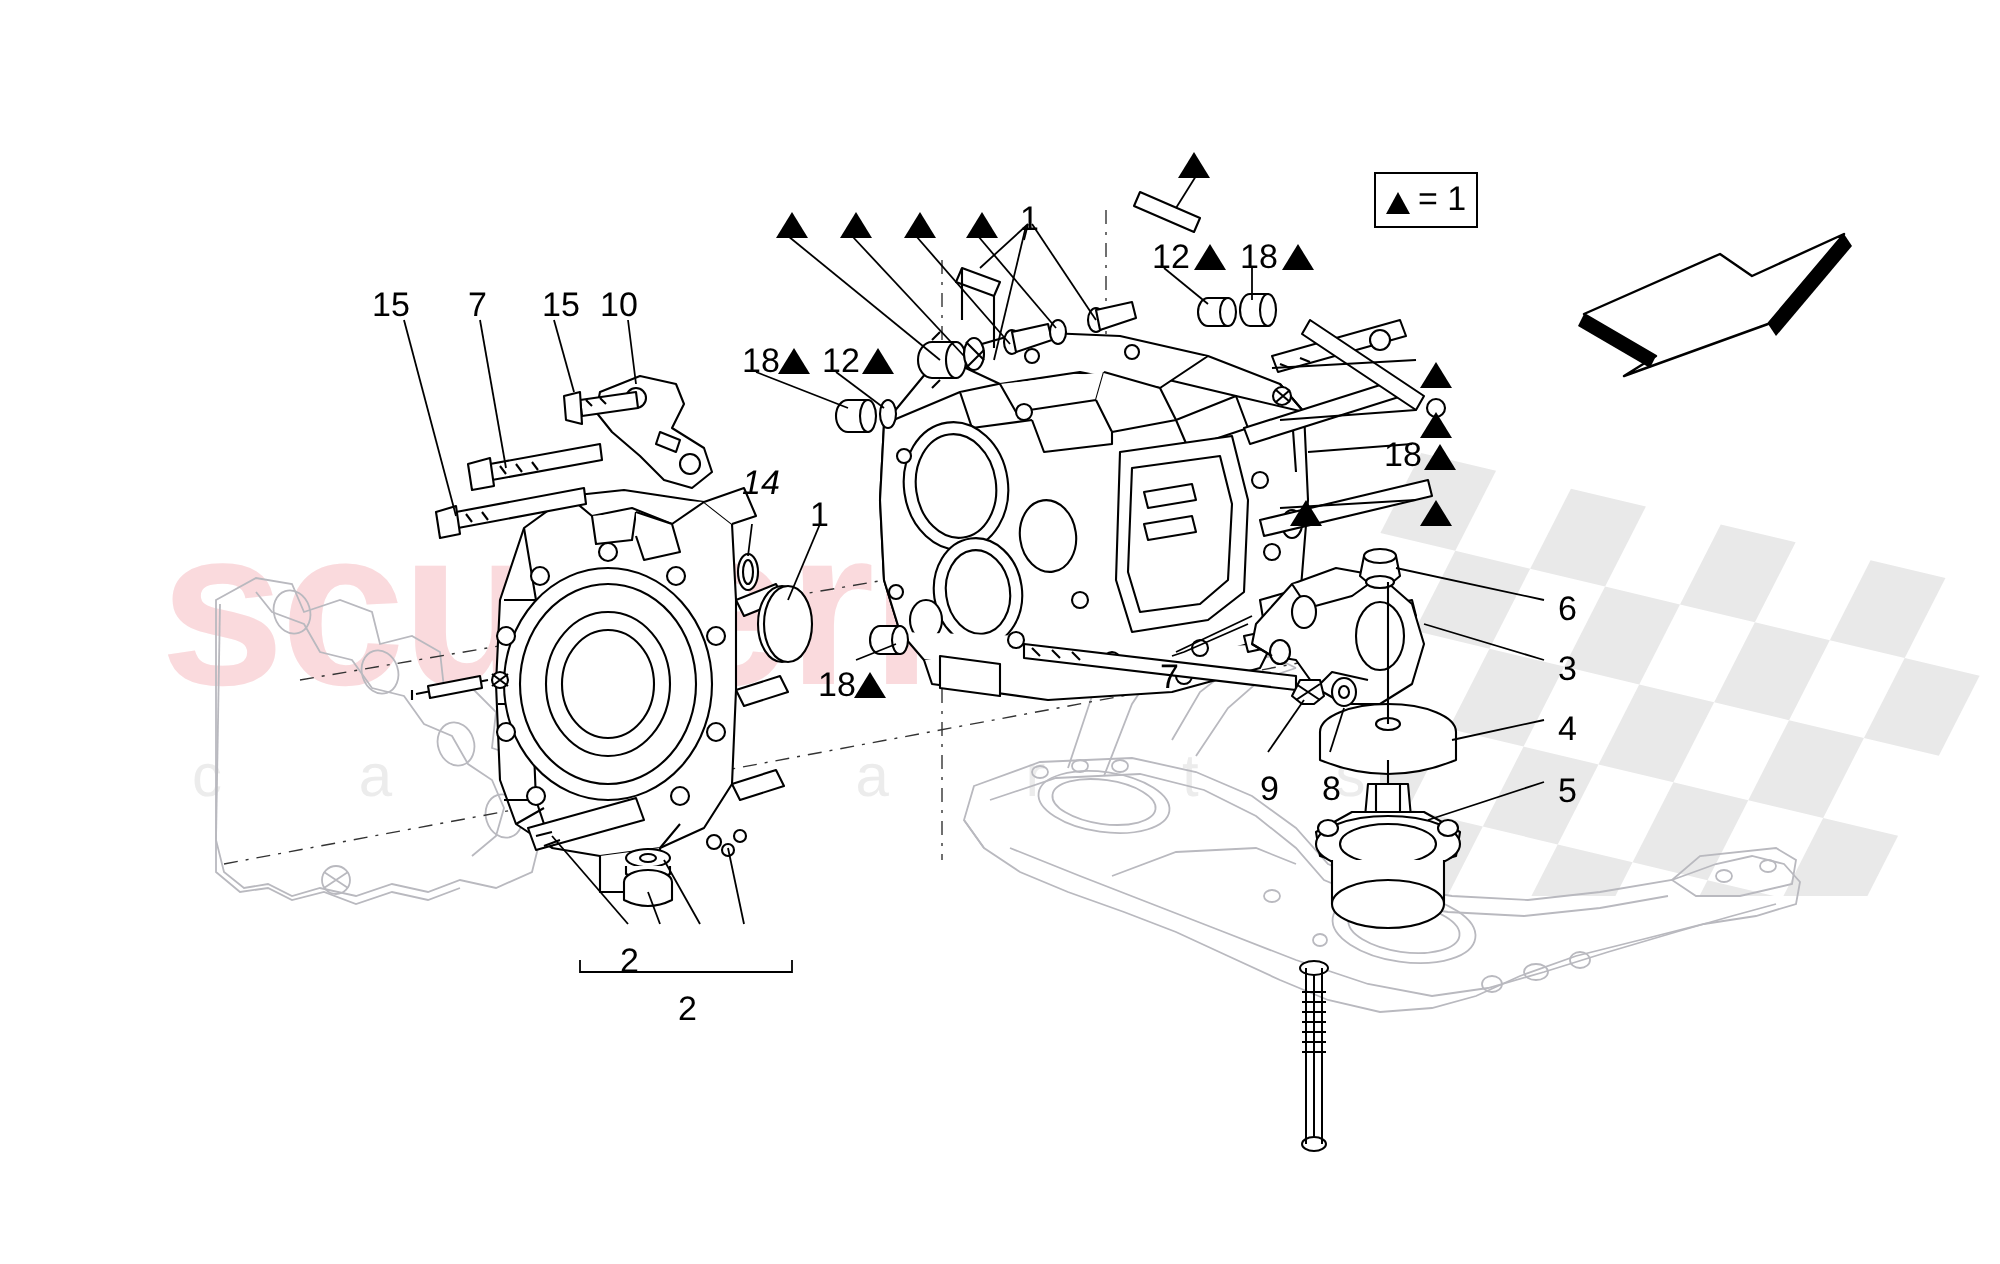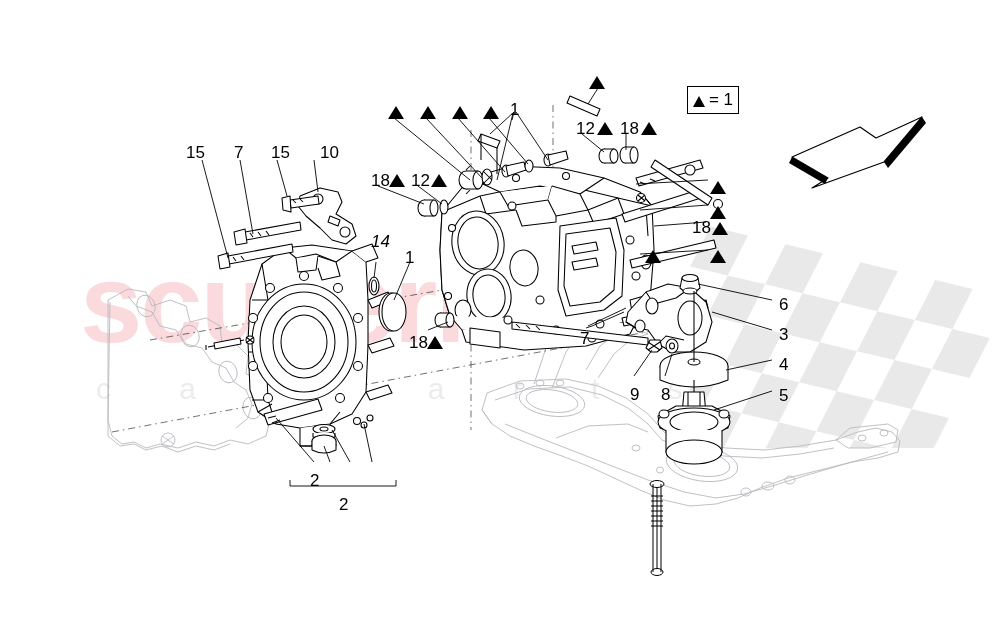--- a/index.html
+++ b/index.html
@@ -480,21 +480,21 @@
   </svg>
 
   <div class="legend">
     <span class="lt"></span>
     <span class="leq">= 1</span>
   </div>
 
   <div class="lab" style="left:186px;top:144px;">15</div>
   <div class="lab" style="left:234px;top:144px;">7</div>
   <div class="lab" style="left:271px;top:144px;">15</div>
-  <div class="lab" style="left:320px;top:144px;text-align:center;">10</div>
+  <div class="lab" style="left:300px;top:144px;text-align:center;">10</div>
   <div class="lab" style="left:510px;top:101px;">1</div>
   <div class="lab" style="left:411px;top:172px;">12</div>
   <div class="lab" style="left:371px;top:172px;">18</div>
   <div class="lab" style="left:576px;top:120px;">12</div>
   <div class="lab" style="left:620px;top:120px;">18</div>
   <div class="lab" style="left:371px;top:233px;font-style:italic;">14</div>
   <div class="lab" style="left:405px;top:249px;">1</div>
   <div class="lab" style="left:409px;top:334px;">18</div>
   <div class="lab" style="left:692px;top:219px;">18</div>
   <div class="lab" style="left:310px;top:472px;">2</div>

